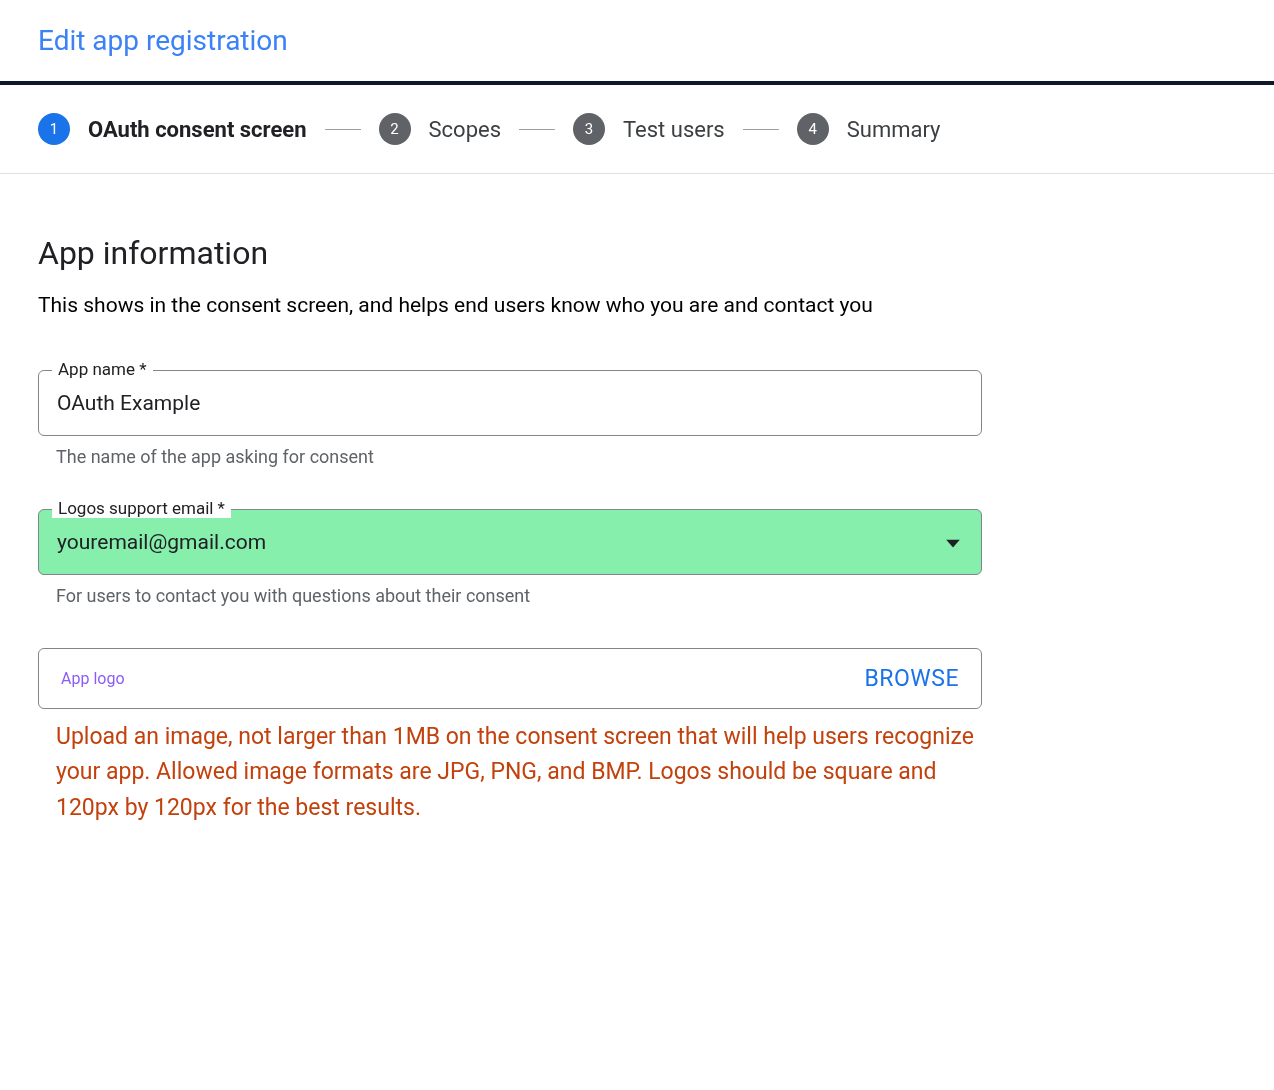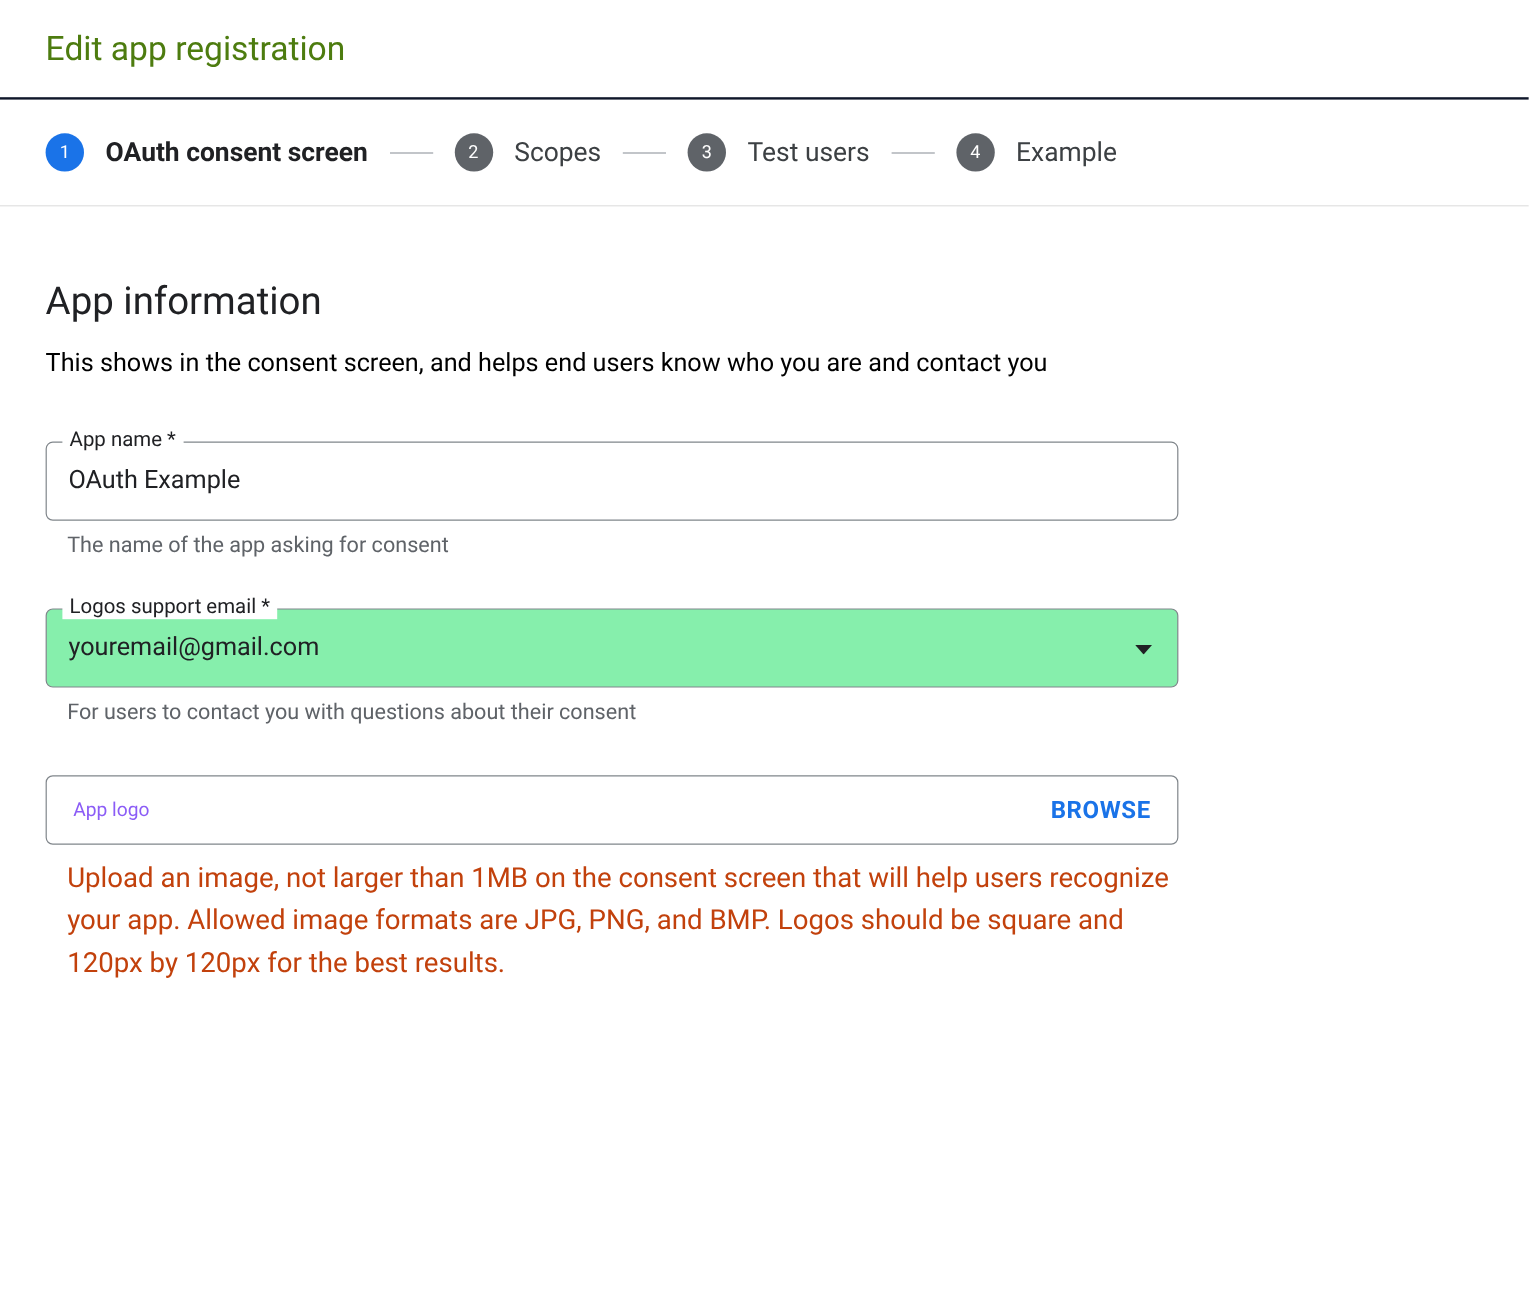--- a/index.html
+++ b/index.html
@@ -9,22 +9,22 @@
     }
     body {
       font-family: 'Google Sans', Roboto, Arial, sans-serif;
       color: #202124;
       background: #fff;
     }
     .page-title {
       font-size: 28px;
       font-weight: 400;
       padding: 24px 0 24px 38px;
-      border-bottom: 2px solid #0f172a;
-      color: #4d7c0f;
+      border-bottom: 4px solid #0f172a;
+      color: #3b82f6;
     }
     .stepper {
       display: flex;
       align-items: center;
       padding: 28px 0 28px 38px;
       border-bottom: 1px solid #e0e0e0;
     }
     .step {
       display: flex;
       align-items: center;
@@ -152,22 +152,22 @@
       border-radius: 6px;
       padding: 16px 22px;
       max-width: 948px;
     }
     .logo-placeholder {
       font-size: 16px;
       color: #8b5cf6;
     }
     .browse-btn {
       color: #1a73e8;
-      font-size: 20px;
-      font-weight: 700;
+      font-size: 23px;
+      font-weight: 400;
       background: none;
       border: none;
       cursor: pointer;
       font-family: inherit;
       letter-spacing: 0.5px;
     }
   </style>
 </head>
 <body>
 
@@ -184,21 +184,21 @@
     <div class="step-label">Scopes</div>
   </div>
   <div class="step-divider"></div>
   <div class="step">
     <div class="step-circle inactive">3</div>
     <div class="step-label">Test users</div>
   </div>
   <div class="step-divider"></div>
   <div class="step">
     <div class="step-circle inactive">4</div>
-    <div class="step-label">Example</div>
+    <div class="step-label">Summary</div>
   </div>
 </div>
 
 <div class="content">
   <h2 class="section-title">App information</h2>
   <p class="section-desc">This shows in the consent screen, and helps end users know who you are and contact you</p>
 
   <div class="form-field">
     <span class="field-label">App name *</span>
     <input type="text" class="field-input" value="OAuth Example" style="">

